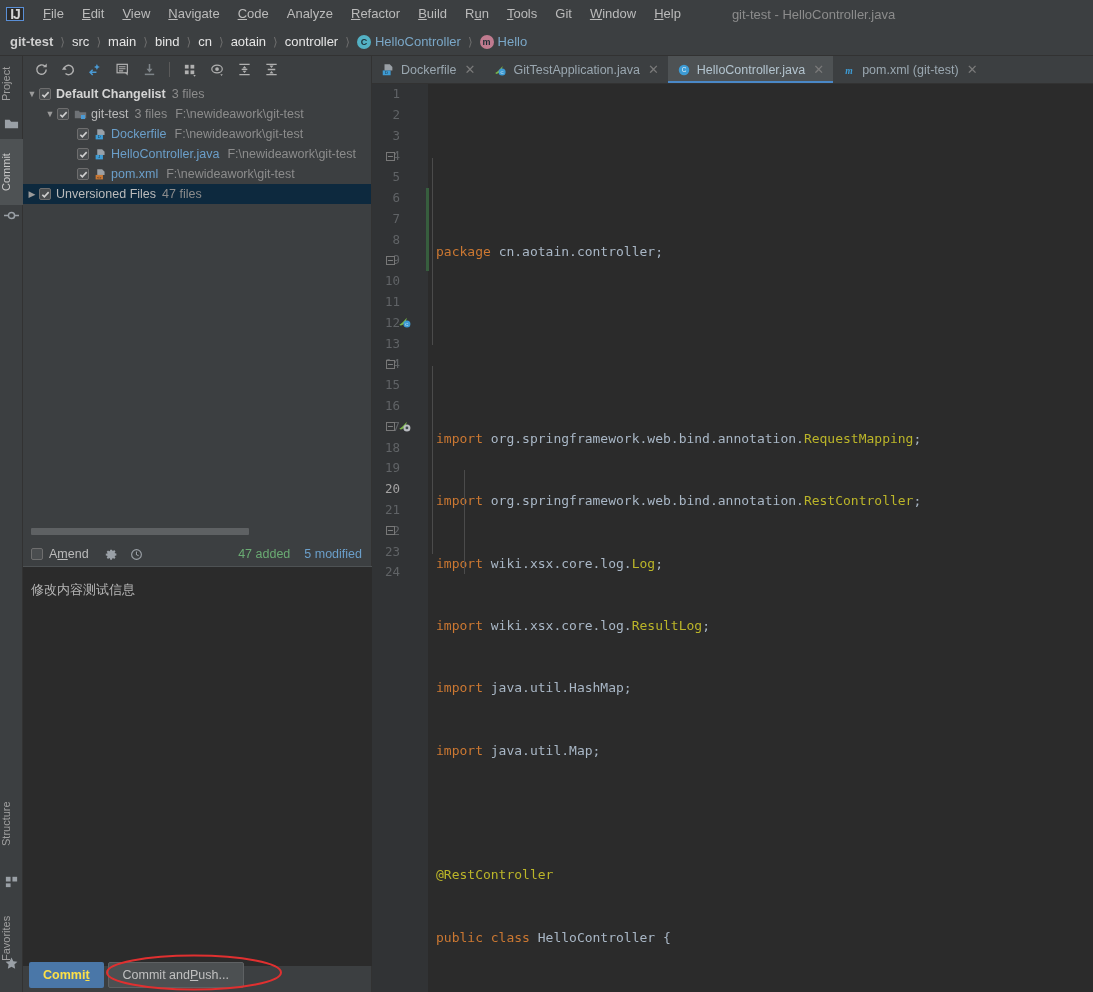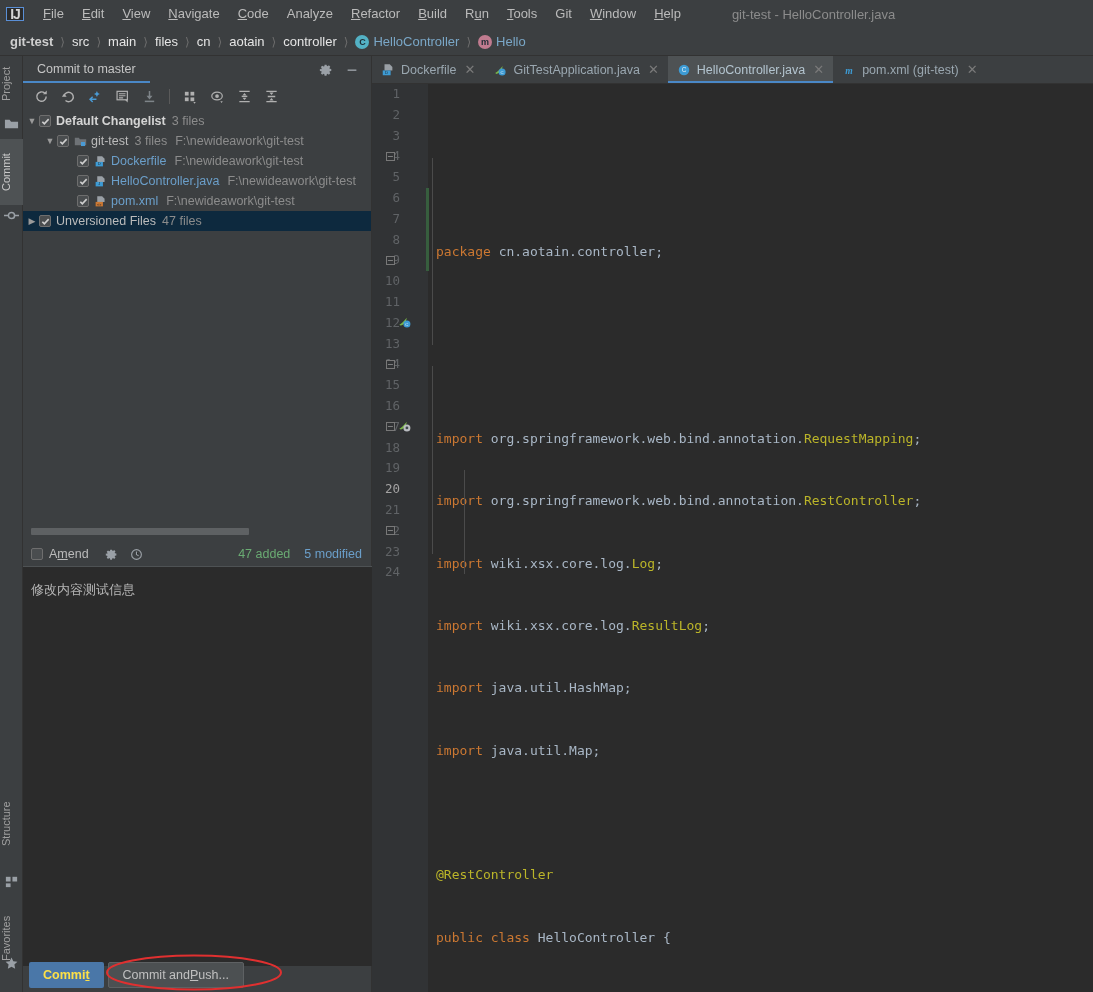--- a/index.html
+++ b/index.html
@@ -238,21 +238,21 @@
     <div class="win-title">git-test - HelloController.java</div>
   </div>
 
   <div class="breadcrumb">
     <span class="crumb root">git-test</span>
     <span class="crumb-sep">⟩</span>
     <span class="crumb">src</span>
     <span class="crumb-sep">⟩</span>
     <span class="crumb">main</span>
     <span class="crumb-sep">⟩</span>
-    <span class="crumb">files</span>
+    <span class="crumb">bind</span>
     <span class="crumb-sep">⟩</span>
     <span class="crumb">cn</span>
     <span class="crumb-sep">⟩</span>
     <span class="crumb">aotain</span>
     <span class="crumb-sep">⟩</span>
     <span class="crumb">controller</span>
     <span class="crumb-sep">⟩</span>
     <span class="crumb-icon ci-class">C</span>
       <span class="crumb linked">HelloController</span>
     <span class="crumb-sep">⟩</span>
@@ -292,32 +292,20 @@
     </svg>
 
     <div class="vtab" style="top:925px;height:60px;">
       
     </div>
 
   </div>
 
   <div class="commit-panel">
 
-    <div class="cp-header">
-      <div class="cp-title">Commit to master</div>
-      <div class="cp-hdr-icons">
-        <svg width="14" height="14" viewBox="0 0 16 16">
-          <path fill="#9aa0a6" d="M8 5.2A2.8 2.8 0 1 0 8 10.8 2.8 2.8 0 0 0 8 5.2zm0 4.2a1.4 1.4 0 1 1 0-2.8 1.4 1.4 0 0 1 0 2.8z"></path>
-          <path fill="#9aa0a6" d="M14 9.1V6.9l-1.7-.3-.4-1 1-1.4-1.6-1.6-1.4 1-1-.4L8.6 2H6.4l-.3 1.7-1 .4-1.4-1-1.6 1.6 1 1.4-.4 1L1 6.9v2.2l1.7.3.4 1-1 1.4 1.6 1.6 1.4-1 1 .4.3 1.7h2.2l.3-1.7 1-.4 1.4 1 1.6-1.6-1-1.4.4-1z"></path>
-        </svg>
-        <svg width="14" height="14" viewBox="0 0 16 16">
-          <rect x="3" y="7.4" width="10" height="1.6" fill="#9aa0a6"></rect>
-        </svg>
-      </div>
-    </div>
 
     <div class="cp-toolbar">
       <div class="tb-btn">
         <svg width="15" height="15" viewBox="0 0 16 16">
           <path fill="none" stroke="#b0b0b0" stroke-width="1.5" d="M13 8a5 5 0 1 1-1.6-3.6"></path>
           <path fill="#b0b0b0" d="M13.6 1.7v4h-4z"></path>
         </svg>
       </div>
       <div class="tb-btn">
         <svg width="15" height="15" viewBox="0 0 16 16">

